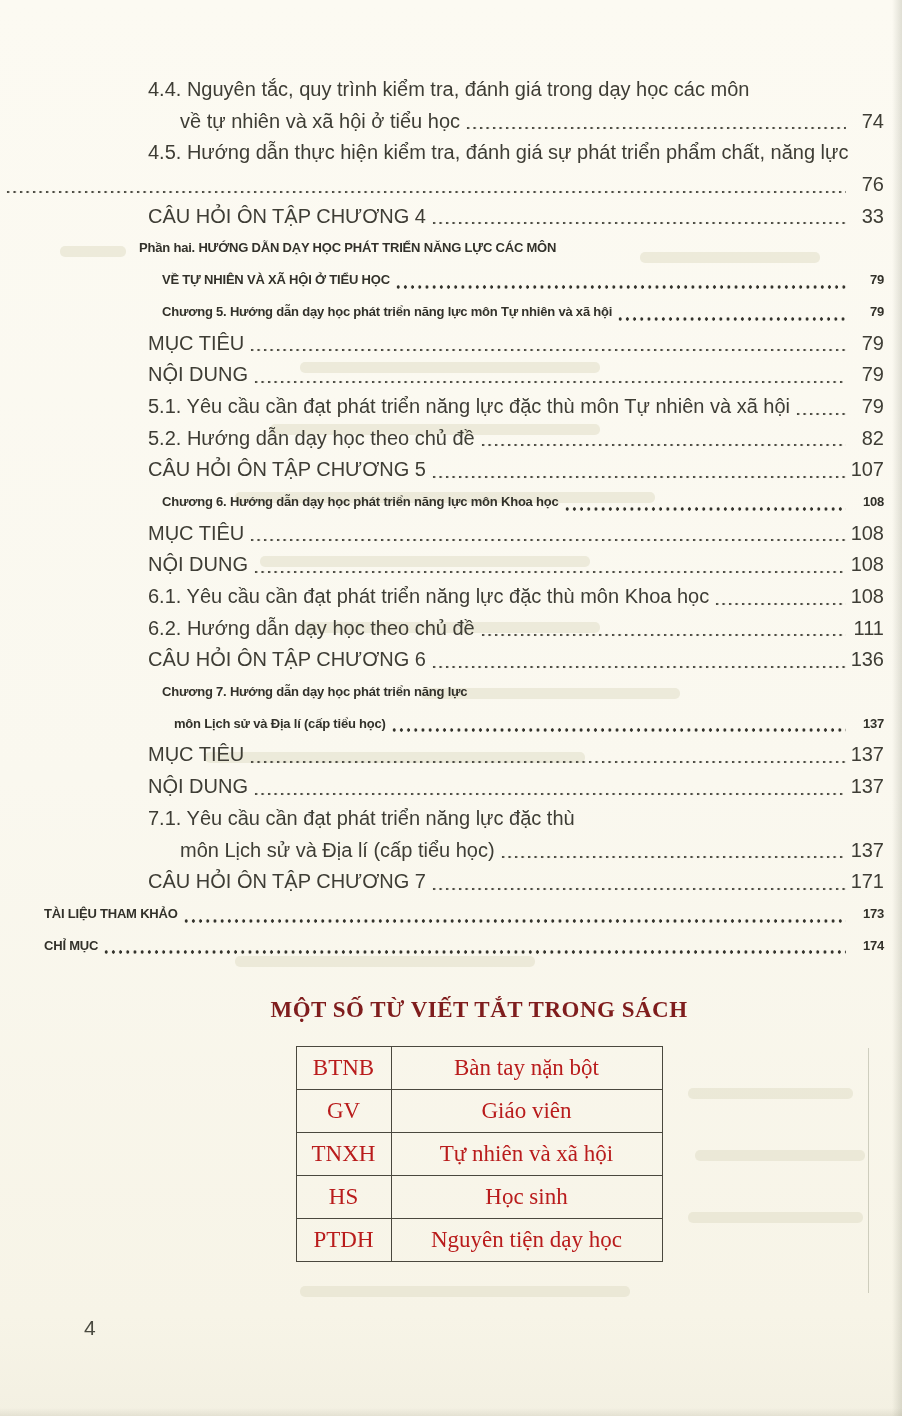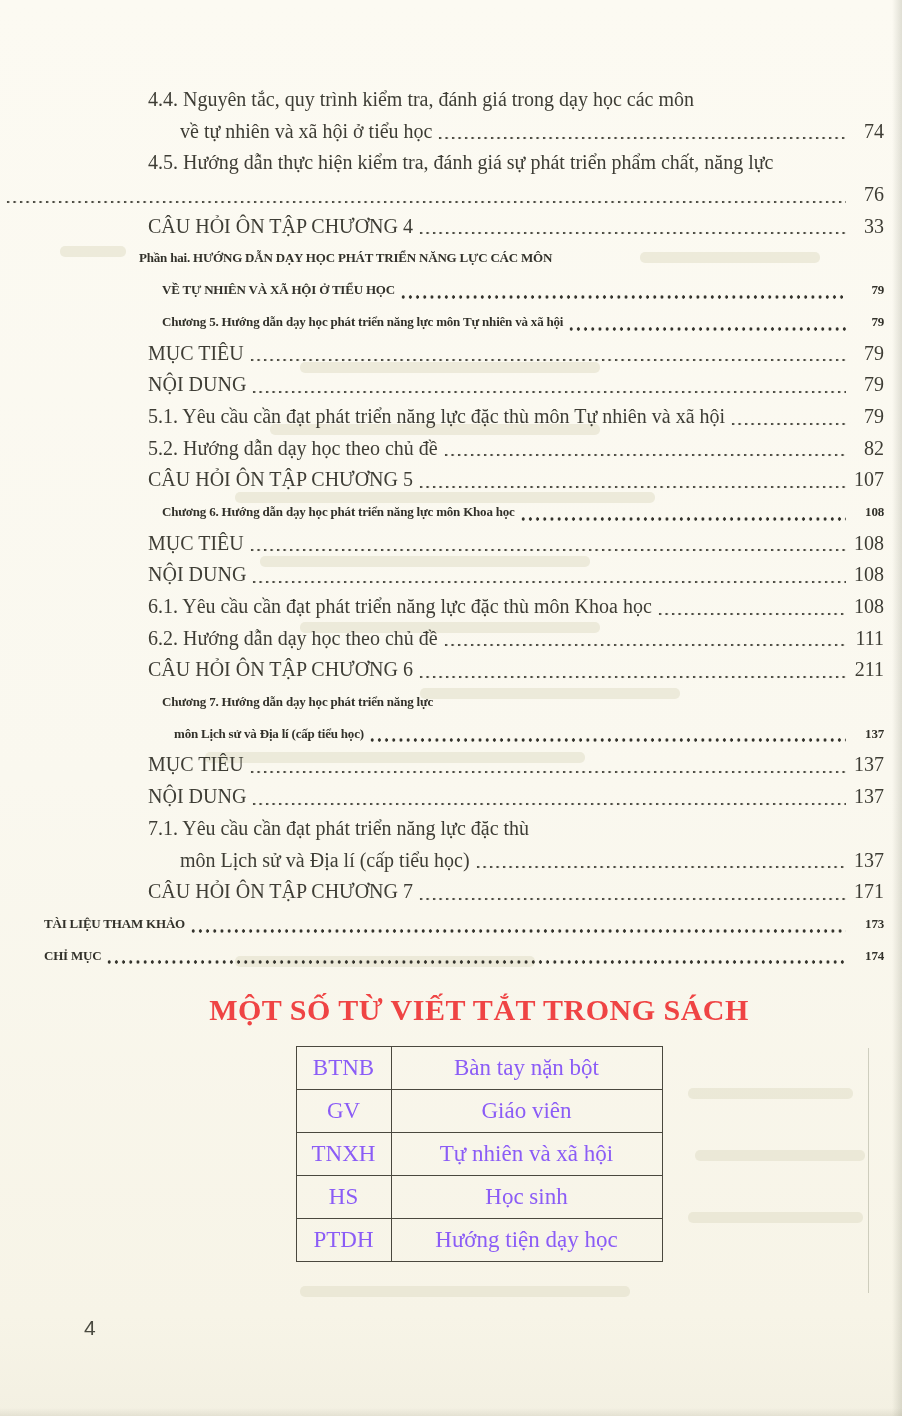--- a/index.html
+++ b/index.html
@@ -15,45 +15,45 @@
   .edge-bottom{position:absolute;left:0;right:0;bottom:0;height:8px;
     background:linear-gradient(to top,rgba(120,118,96,.12),rgba(120,118,96,0));z-index:3;}
   .scratch{position:absolute;left:868px;top:1048px;width:1px;height:245px;
     background:rgba(130,132,110,.35);z-index:0;}
 
   
   .ghost{position:absolute;height:11px;border-radius:5px;background:#e2dfc9;
     opacity:.55;filter:blur(.6px);z-index:0;}
 
   
-  .toc{position:absolute;top:84px;left:0;right:18px;z-index:1;font-family:Liberation Serif, serif;}
+  .toc{position:absolute;top:74px;left:0;right:18px;z-index:1;}
   .toc-row{display:flex;align-items:baseline;height:31.7px;white-space:nowrap;
     font-size:20px;line-height:31.7px;}
   .toc-row.b{font-weight:bold;color:#32312a;font-size:13px;letter-spacing:-.2px;padding-left:44px;}
   .tt{flex:0 0 auto;}
   .ind0{}
   .ind1{margin-left:95px;}
   .ind2{margin-left:118px;}
   .ind3{margin-left:130px;}
   .ind4{margin-left:148px;}
   .ind5{margin-left:180px;}
   .leader{flex:1 1 0;min-width:10px;align-self:flex-end;height:4px;
     margin:0 4px 7px 6px;
     background:radial-gradient(circle at 2px 2px,#4b4a41 1.15px,rgba(0,0,0,0) 1.55px) left bottom/6.5px 4px repeat-x;}
   .toc-row.b .leader{
     background:radial-gradient(circle at 2.2px 2px,#34332c 1.45px,rgba(0,0,0,0) 1.85px) left bottom/7.2px 4px repeat-x;}
   .pg{flex:0 0 auto;min-width:34px;text-align:right;}
 
   
   .abbr{position:absolute;top:988px;left:76px;right:20px;z-index:1;
     font-family:"Liberation Serif",serif;color:#35342c;}
-  .abbr h2{margin:0;text-align:center;font-size:30px;line-height:44px;
-    font-weight:bold;letter-spacing:.5px;color:#ef4444;}
+  .abbr h2{margin:0;text-align:center;font-size:23px;line-height:44px;
+    font-weight:bold;letter-spacing:.5px;color:#7f1d1d;}
   table.abbr-table{border-collapse:collapse;margin:14px auto 8px;
-    font-size:23px;color:#8b5cf6;}
+    font-size:23px;color:#b91c1c;}
   table.abbr-table td{border:1.6px solid #4a483e;height:42px;padding:0;}
   td.abbr-key{width:94px;text-align:center;}
   td.abbr-val{width:270px;text-align:center;padding:0 10px 0 14px;}
 
   
   .pagenum{position:absolute;left:84px;top:1316px;font-size:21px;color:#4a4a40;z-index:1;}
 </style>
 </head>
 <body>
 
@@ -153,21 +153,21 @@
       <span class="pg">108</span>
     </div>
     <div class="toc-row">
       <span class="tt ind4">6.2. Hướng dẫn dạy học theo chủ đề</span>
       <span class="leader"></span>
       <span class="pg">111</span>
     </div>
     <div class="toc-row">
       <span class="tt ind4">CÂU HỎI ÔN TẬP CHƯƠNG 6</span>
       <span class="leader"></span>
-      <span class="pg">211</span>
+      <span class="pg">136</span>
     </div>
     <div class="toc-row b">
       <span class="tt ind2">Chương 7. Hướng dẫn dạy học phát triển năng lực</span>
     </div>
     <div class="toc-row b">
       <span class="tt ind3">môn Lịch sử và Địa lí (cấp tiểu học)</span>
       <span class="leader"></span>
       <span class="pg">137</span>
     </div>
     <div class="toc-row">
@@ -220,21 +220,21 @@
         <tr>
           <td class="abbr-key">TNXH</td>
           <td class="abbr-val">Tự nhiên và xã hội</td>
         </tr>
         <tr>
           <td class="abbr-key">HS</td>
           <td class="abbr-val">Học sinh</td>
         </tr>
         <tr>
           <td class="abbr-key">PTDH</td>
-          <td class="abbr-val">Hướng tiện dạy học</td>
+          <td class="abbr-val">Nguyên tiện dạy học</td>
         </tr>
       </tbody>
   </table>
 </div>
 
 <div class="pagenum">4</div>
 
 <div class="edge-right"></div>
 <div class="edge-bottom"></div>
 

